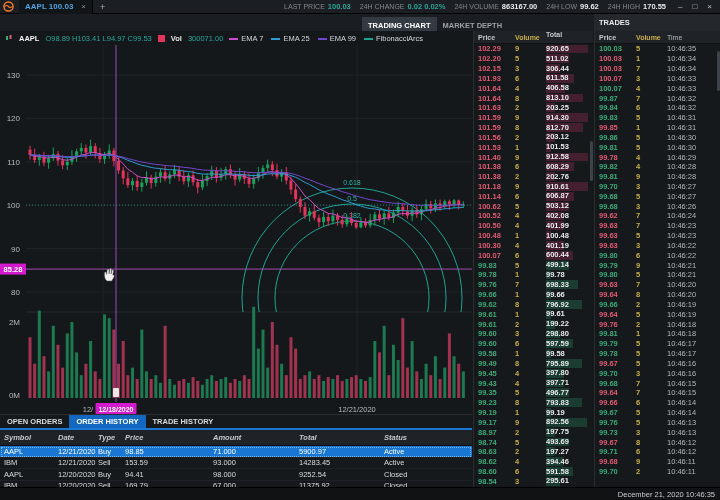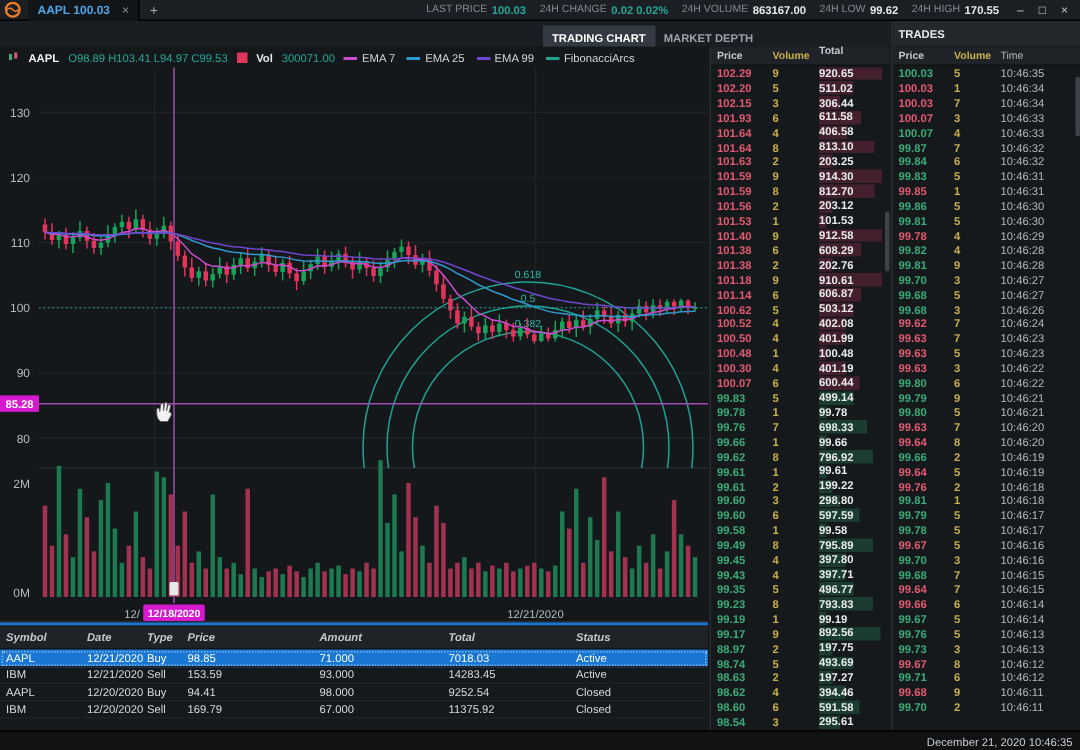--- a/index.html
+++ b/index.html
@@ -1015,38 +1015,43 @@
         <div class="r tr up">
      <span class="c-p">99.70</span>
           <span class="c-v">2</span>
           <span class="c-tm">10:46:11</span>
         </div>
       </div>
     <div class="sbar" style="right:0; top:20px; height:40px;"></div>
   </div>
 
   <div class="orders">
+    <div class="otabs" id="order-tabs">
+        <span class="otab">OPEN ORDERS</span>
+        <span class="otab active">ORDER HISTORY</span>
+        <span class="otab">TRADE HISTORY</span>
+      </div>
     <div class="ounder"></div>
     <div class="ohead" id="orders-head">
         <span class="oc0">Symbol</span>
         <span class="oc1">Date</span>
         <span class="oc2">Type</span>
         <span class="oc3">Price</span>
         <span class="oc4">Amount</span>
         <span class="oc5">Total</span>
         <span class="oc6">Status</span>
       </div>
     <div id="orders-rows">
         <div class="orow sel">
           <span class="oc0">AAPL</span>
           <span class="oc1">12/21/2020</span>
           <span class="oc2">Buy</span>
           <span class="oc3">98.85</span>
           <span class="oc4">71.000</span>
-          <span class="oc5">7018.03</span>
+          <span class="oc5">5900.97</span>
           <span class="oc6">Active</span>
         </div>
         <div class="orow">
           <span class="oc0">IBM</span>
           <span class="oc1">12/21/2020</span>
           <span class="oc2">Sell</span>
           <span class="oc3">153.59</span>
           <span class="oc4">93.000</span>
           <span class="oc5">14283.45</span>
           <span class="oc6">Active</span>

